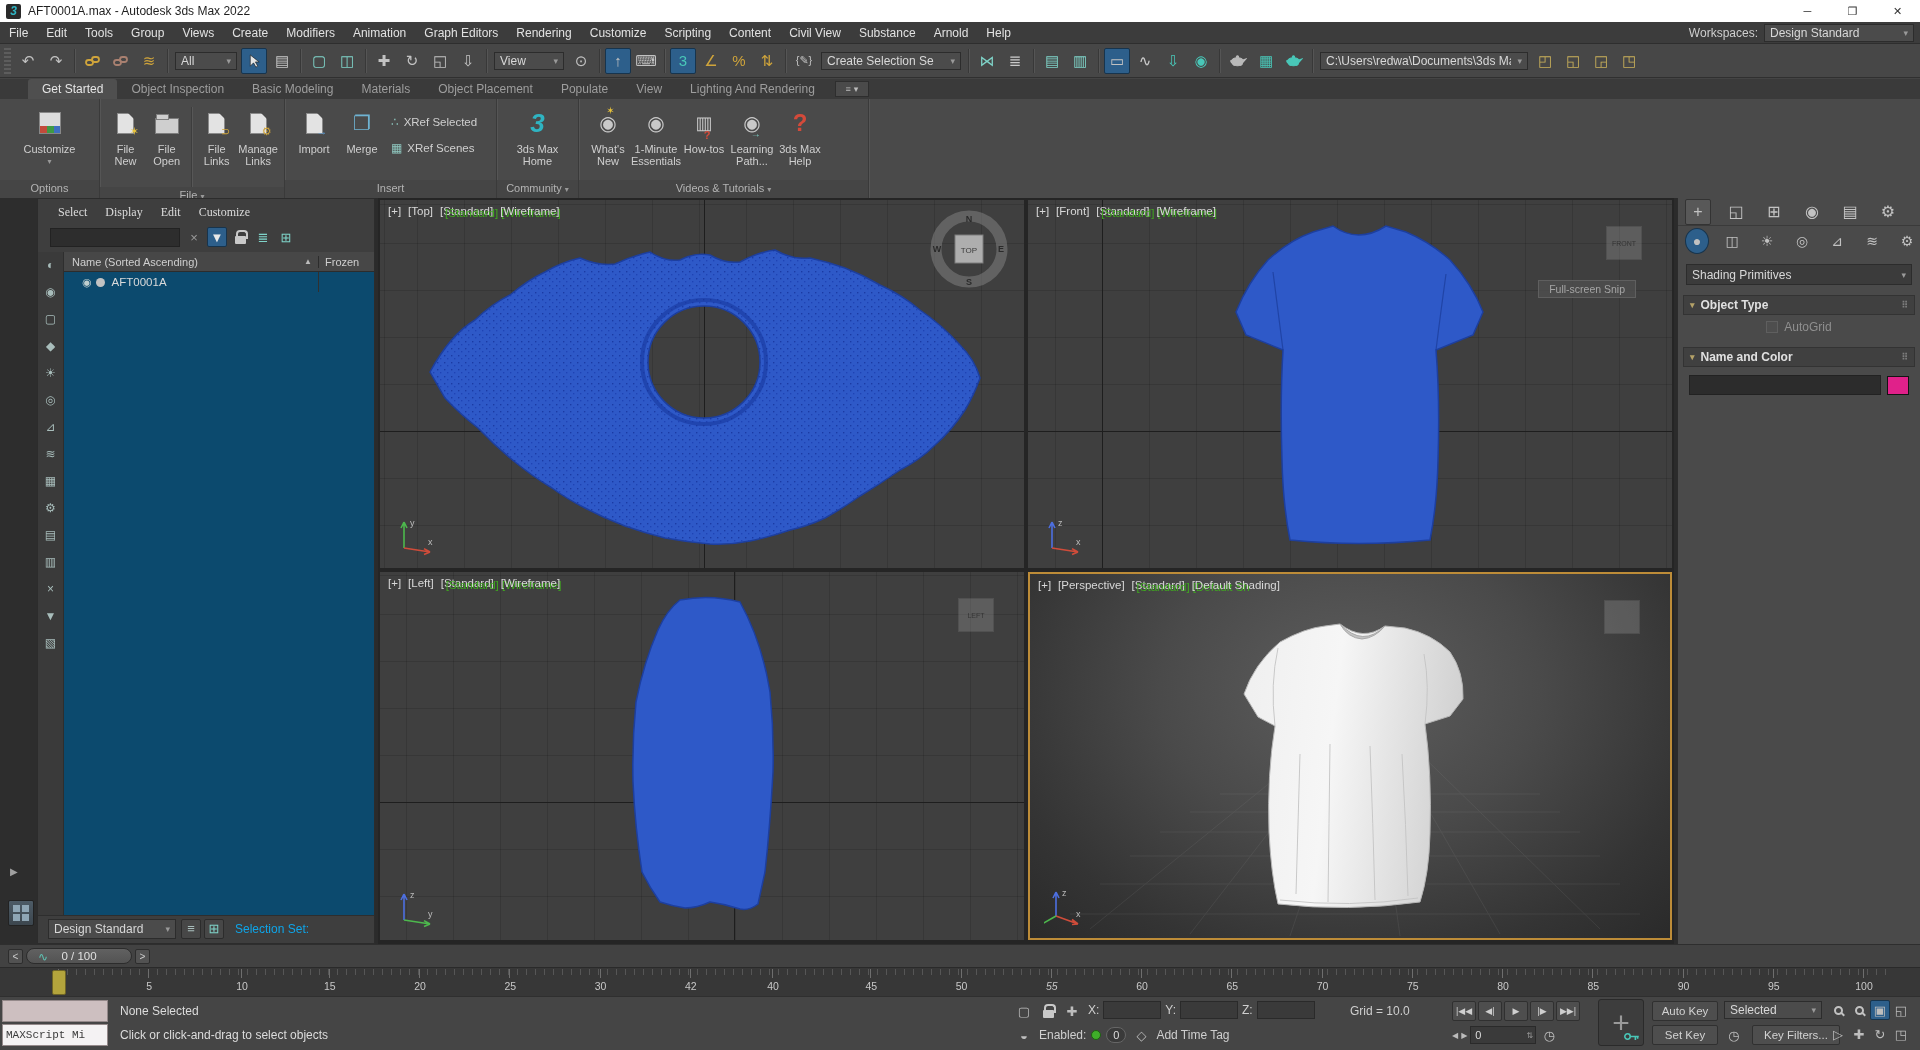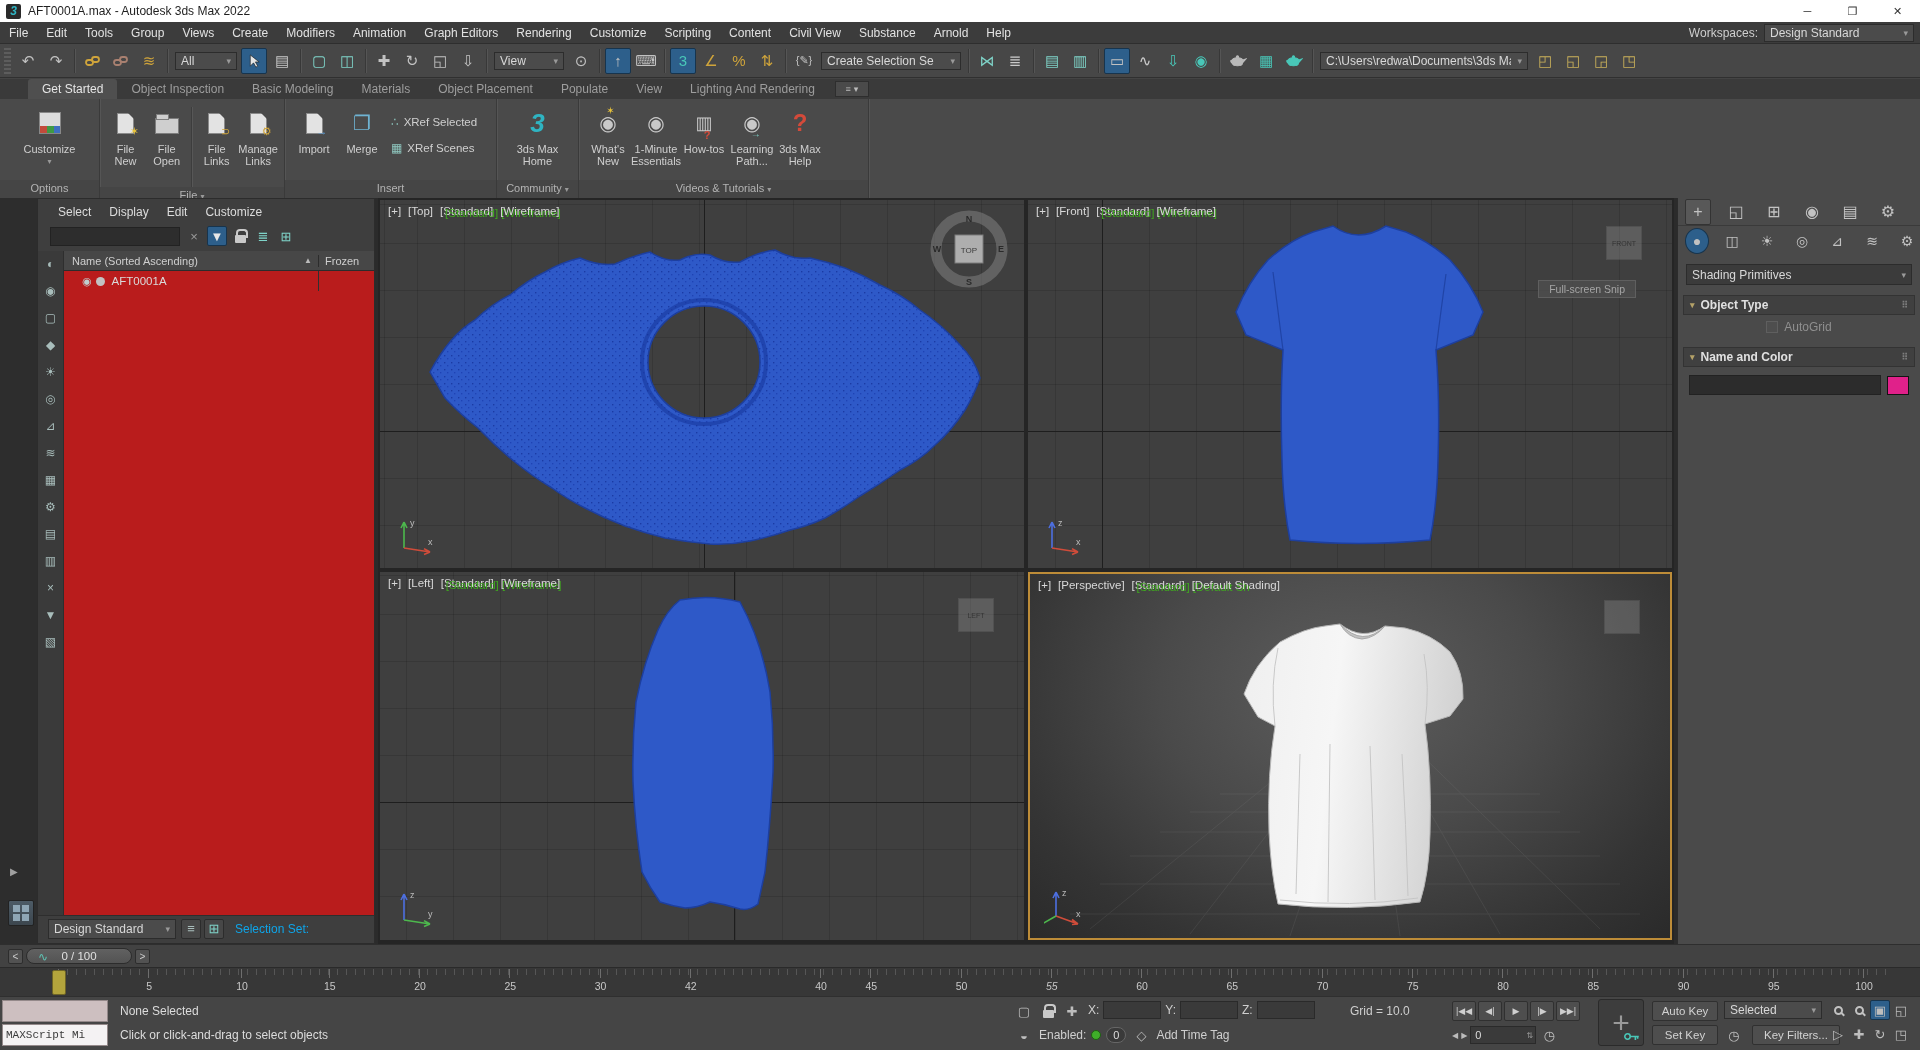--- a/index.html
+++ b/index.html
@@ -64,31 +64,31 @@
   
   #main { position:absolute; left:0; top:198px; width:1920px; height:746px; background:#2b2b2b; }
   #gutter { position:absolute; left:0; top:0; width:37px; height:746px; background:#2d2d2d; }
   #gutter-expand { position:absolute; left:10px; top:668px; color:#a0a0a0; font-size:10px; }
   #layout-tabs-icon { position:absolute; left:8px; top:702px; width:26px; height:26px; background:linear-gradient(#4d5b66,#3c464e); border:1px solid #222; border-radius:2px; display:flex; flex-wrap:wrap; gap:2px; padding:4px; }
   #layout-tabs-icon i { width:7px; height:7px; background:#8fa6b5; }
 
   
   #explorer { position:absolute; left:37px; top:0; width:338px; height:746px; background:#3e3e3e; border:1px solid #2c2c2c; display:flex; flex-direction:column; }
   #exp-menus { display:flex; gap:2px; padding:4px 6px 2px 12px; }
-  .exp-menu { padding:2px 8px; color:#dcdcdc; }
+  .exp-menu { padding:2px 8px; color:#dcdcdc;font-family:Liberation Serif, serif; }
   #exp-search-row { display:flex; align-items:center; gap:4px; padding:3px 6px 5px 12px; }
   #exp-search { width:130px; height:19px; background:#2d2d2d; border:1px solid #222; color:#ddd; font-size:11px; padding:0 4px; }
   .exp-sicon { width:20px; height:20px; display:flex; align-items:center; justify-content:center; color:#9fb4b4; font-size:13px; border-radius:2px; }
   .exp-sicon.hl { background:#2d5f8b; border:1px solid #17344d; color:#e8e8e8; }
   .lockicon { width:11px; height:8px; background:#c9c9c9; position:relative; border-radius:1px; margin-top:6px; }
   .lockicon::before { content:''; position:absolute; left:1.5px; top:-6px; width:8px; height:7px; border:2px solid #c9c9c9; border-bottom:none; border-radius:4px 4px 0 0; }
   #exp-body { flex:1; display:flex; min-height:0; }
   #exp-sidestrip { width:26px; background:#3a3a3a; border-right:1px solid #2e2e2e; display:flex; flex-direction:column; align-items:center; padding-top:4px; gap:9px; }
   .side-ico { width:18px; height:18px; display:flex; align-items:center; justify-content:center; color:#a8bdbb; font-size:12px; }
-  #exp-list { flex:1; display:flex; flex-direction:column; background:#b91c1c; }
+  #exp-list { flex:1; display:flex; flex-direction:column; background:#0c4a6e; }
   #exp-header { display:flex; height:20px; background:#474747; border-bottom:1px solid #2c2c2c; align-items:center; font-size:11px; color:#cfcfcf; }
   #exp-header .hname { flex:1; padding-left:8px; display:flex; align-items:center; }
   #exp-header .sort { margin-left:auto; margin-right:6px; font-size:8px; color:#bbb; }
   #exp-header .hfrozen { width:56px; border-left:1px solid #2c2c2c; padding-left:6px; }
   .exp-row { display:flex; height:20px; align-items:center; font-size:11.5px; color:#dadada; }
   .exp-row .eye { color:#bfcfcf; font-size:11px; margin:0 4px 0 18px; }
   .exp-row .dot { width:9px; height:9px; border-radius:50%; background:#c2c2c2; margin-right:7px; }
   .exp-row .frozcell { width:56px; margin-left:auto; border-left:1px solid #303030; align-self:stretch; }
   #exp-bottom { height:28px; display:flex; align-items:center; gap:5px; padding:0 6px 2px 10px; background:#3e3e3e; border-top:1px solid #2e2e2e; }
   #exp-ws-dd { width:128px; height:20px; }
@@ -908,21 +908,21 @@
             <div class="tn">25</div>
           </div>
           <div class="tk" style="left: 599.5px;">
             <div class="tl"></div>
             <div class="tn">30</div>
           </div>
           <div class="tk" style="left: 689.75px;">
             <div class="tl"></div>
             <div class="tn">42</div>
           </div>
-          <div class="tk" style="left: 820px;">
+          <div class="tk" style="left: 772px;">
             <div class="tl"></div>
             <div class="tn">40</div>
           </div>
           <div class="tk" style="left: 870.25px;">
             <div class="tl"></div>
             <div class="tn">45</div>
           </div>
           <div class="tk" style="left: 960.5px;">
             <div class="tl"></div>
             <div class="tn">50</div>

